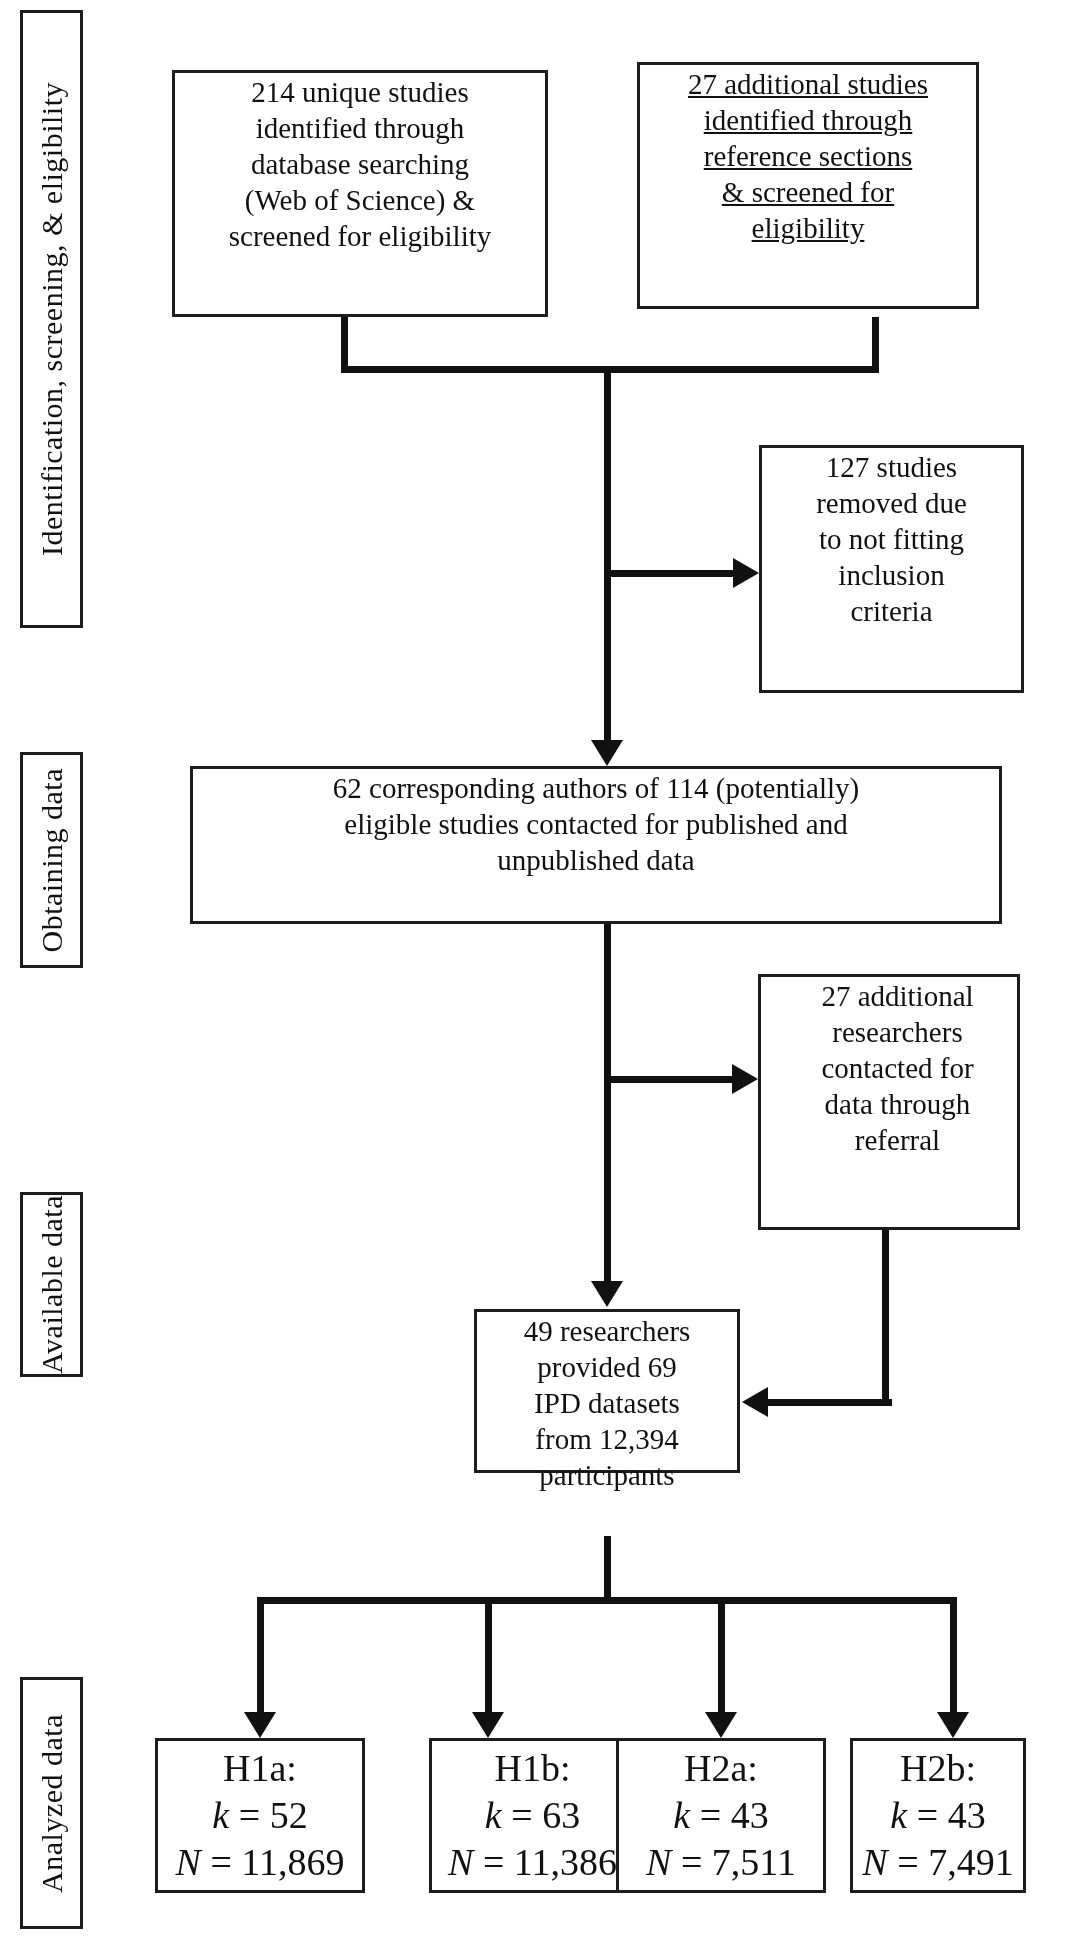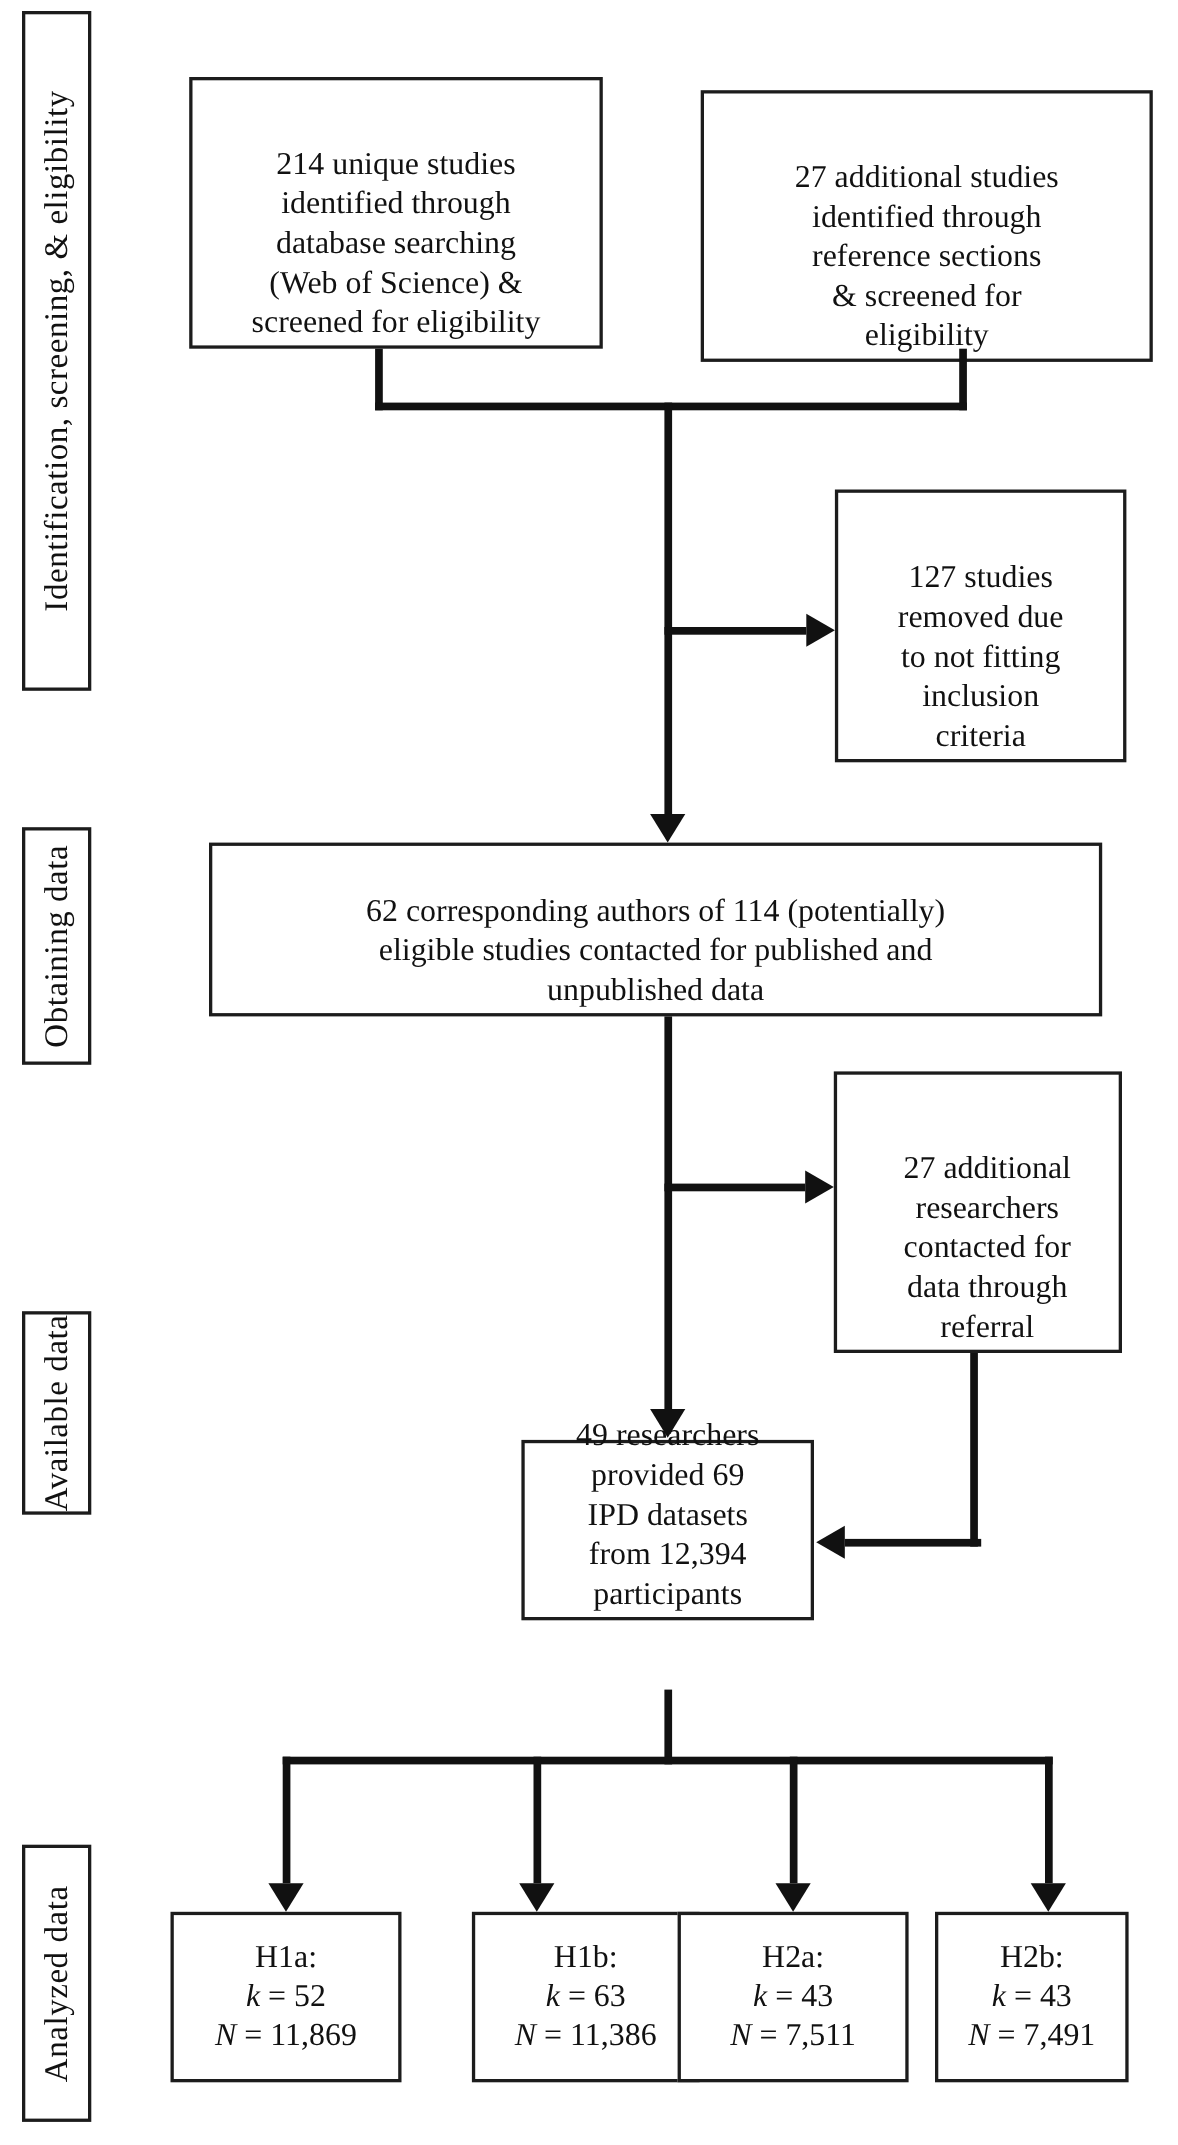--- a/index.html
+++ b/index.html
@@ -32,21 +32,21 @@
     letter-spacing: 0.5px;
     color: #111111;
   }
   
   .fbox {
     position: absolute;
     border: 3px solid #1c1c1c;
     background: #ffffff;
     box-sizing: border-box;
     display: flex;
-    align-items: flex-end;
+    align-items: flex-start;
     justify-content: center;
     text-align: center;
   }
   .fbox .box-text {
     white-space: pre-line;
     font-size: 29px;
     line-height: 1.24;
     padding: 2px 6px;
   }
   
@@ -55,21 +55,21 @@
     top: 1738px;
     height: 155px;
     border: 3px solid #1c1c1c;
     background: #ffffff;
     box-sizing: border-box;
     display: flex;
     flex-direction: column;
     align-items: center;
     justify-content: center;
     text-align: center;
-    font-size: 29px;
+    font-size: 38px;
     line-height: 1.24;
   }
   .obox i { font-style: italic; }
   
   .vline, .hline {
     position: absolute;
     background: #111111;
   }
   .vline { width: 7px; }
   .hline { height: 7px; }
@@ -108,21 +108,21 @@
     <span>Analyzed data</span>
   </div>
 
   <div class="fbox" style="left:172px; top:70px; width:376px; height:247px;">
     <div class="box-text">214 unique studies
 identified through
 database searching
 (Web of Science)  &amp;
 screened for eligibility</div>
   </div>
-  <div class="fbox" style="left:637px; top:82px; width:411px; height:247px;">
+  <div class="fbox" style="left:637px; top:62px; width:342px; height:247px;text-decoration:underline;">
     <div class="box-text">27 additional studies
 identified through
 reference sections
 &amp; screened for
 eligibility</div>
   </div>
 
   <div class="fbox" style="left:759px; top:445px; width:265px; height:248px;">
     <div class="box-text">127 studies
 removed due

